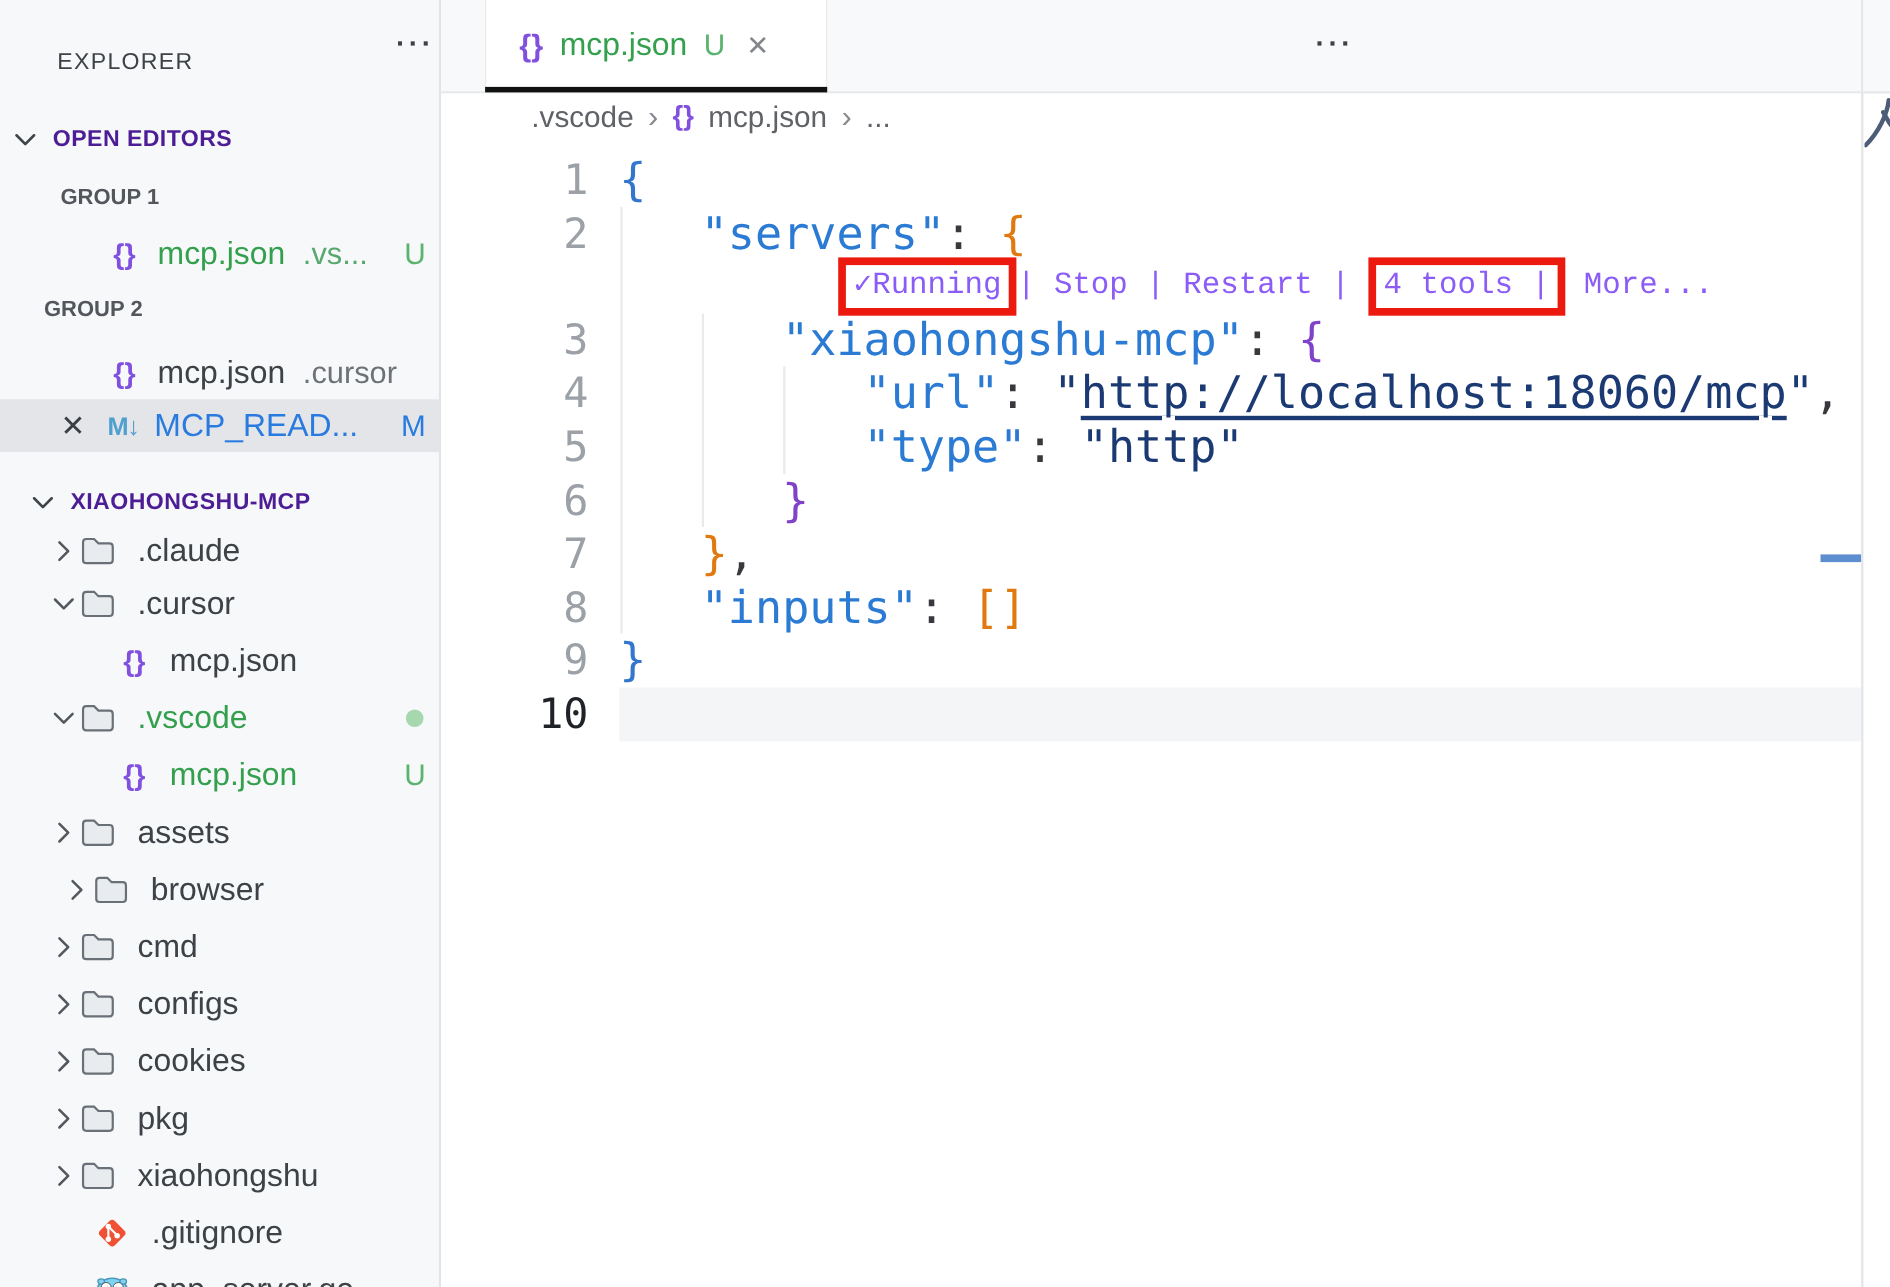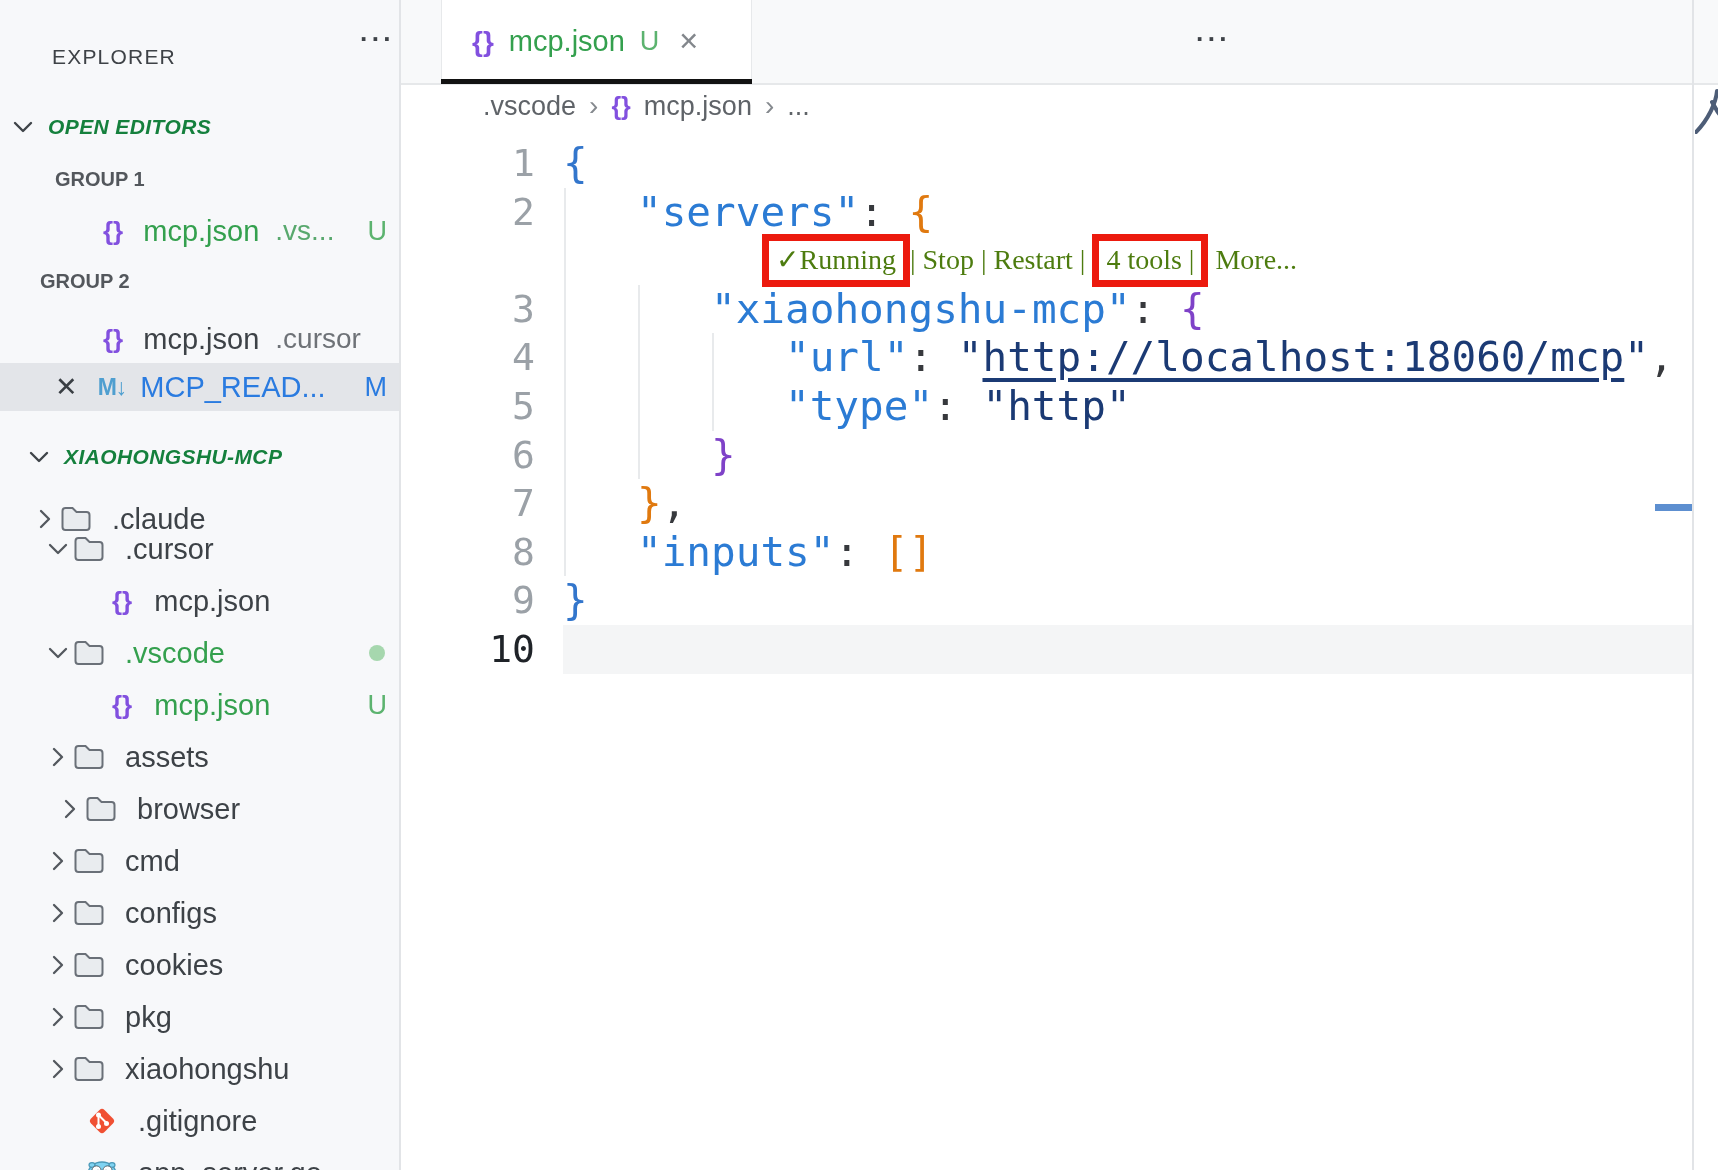--- a/index.html
+++ b/index.html
@@ -6,21 +6,21 @@
   html,body { width:1718px; height:1170px; overflow:hidden; background:#ffffff;
               font-family:"Liberation Sans", sans-serif; }
 
   
   .sidebar { position:absolute; left:0; top:0; width:401px; height:1170px;
              background:#f7f8fa; border-right:2px solid #e2e4e7; }
   .srow { position:absolute; left:0; width:100%; display:flex; align-items:center;margin-top:13px; }
   .explorer-title { font-size:21px; font-weight:500; letter-spacing:1.2px; color:#3e4247; }
   .side-more { position:absolute; right:4px; top:24px; font-size:26px; font-weight:700;
                letter-spacing:3px; color:#3e4247; }
-  .sect-label { font-size:21px; font-weight:700; letter-spacing:0.4px; color:#15803d;font-style:italic; }
+  .sect-label { font-size:21px; font-weight:700; letter-spacing:0.4px; color:#4c1d95; }
   .group-label { font-size:20px; font-weight:700; color:#53575c; }
   .chev { width:26px; height:26px; flex:none; display:flex; align-items:center; justify-content:center; }
   .fico { width:36px; height:30px; flex:none; display:flex; align-items:center; justify-content:center; }
   .braces { color:#8250df; font-size:26px; font-weight:600; }
   .item-label { font-size:29px; color:#3d4247; white-space:nowrap; }
   .item-desc { font-size:28px; color:#6e7277; margin-left:16px; white-space:nowrap; }
   .green  { color:#34a04e !important; }
   .greenish { color:#58a86d !important; }
   .blue   { color:#2a7be0 !important; }
   .badge { position:absolute; right:12px; font-size:27px; font-weight:500; }
@@ -59,21 +59,21 @@
   .ln { width:134px; text-align:right; color:#9ba1a7; flex:none; font-size:38px; }
   .lc { margin-left:28px; white-space:pre; flex:1; }
   .i1 { padding-left:74px; } .i2 { padding-left:148px; } .i3 { padding-left:222px; }
   .cur .ln { color:#1f2328; }
   .cur .lc { background:#f4f5f6; }
   .tk-key { color:#2b7bd4; } .tk-pun { color:#37393d; } .tk-str { color:#1b3a74; }
   .tk-lnk { color:#1b3a74; text-decoration:underline; text-decoration-thickness:3.5px; text-underline-offset:7px; }
   .tk-b1 { color:#3376cc; } .tk-b2 { color:#e0790f; } .tk-b3 { color:#7f42c8; }
   .guide { position:absolute; width:2px; background:#e8eaec; }
   .clrow .lc { display:flex; align-items:center; padding-left:199px;
-               font-family:Liberation Serif, serif; font-size:28px; color:#4d7c0f;
+               font-family:Liberation Mono, monospace; font-size:28px; color:#8b5cf6;
                white-space:pre; overflow:visible; }
   .redbox { border:7px solid #ec1a0e; padding:1px 7px; display:inline-block; line-height:1.3; }
 
   
   .overview-dash { position:absolute; left:1655px; top:504px; width:37px; height:7px; background:#5d8fd0; }
   .group-divider { position:absolute; left:1692px; top:0; width:2px; height:1170px; background:#e2e4e7; }
   .right-strip-top { position:absolute; left:1694px; top:0; width:24px; height:85px;
                      background:#f8f9fa; border-bottom:2px solid #e6e8ea; }
   .right-glyph { position:absolute; left:1695px; top:88px; }
 </style>
@@ -126,21 +126,21 @@
 
   <div class="srow" style="top:422px;height:44px;padding-left:26px;">
     <span class="chev">
       <svg width="26" height="26" viewBox="0 0 26 26">
           <path d="M5 9l8 8 8-8" fill="none" stroke="#3f4449" stroke-width="2.4" stroke-linecap="round" stroke-linejoin="round"></path>
         </svg>
     </span>
     <span class="sect-label" style="margin-left:12px;">XIAOHONGSHU-MCP</span>
   </div>
 
-  <div class="srow" style="top:480px;height:52px;padding-left:32px;">
+  <div class="srow" style="top:462px;height:52px;padding-left:45px;">
     <span class="chev">
         <svg width="24" height="24" viewBox="0 0 24 24">
           <path d="M8 4l8 8-8 8" fill="none" stroke="#53585e" stroke-width="2.3" stroke-linecap="round" stroke-linejoin="round"></path>
         </svg>
       </span>
     <span class="fico">
         <svg width="32" height="28" viewBox="0 0 32 28">
           <path d="M2.5 6c0-1.7 1.3-3 3-3h7l4 4h10c1.7 0 3 1.3 3 3v12c0 1.7-1.3 3-3 3h-21c-1.7 0-3-1.3-3-3V6z" fill="#e9ecef" stroke="#6a7078" stroke-width="2"></path>
         </svg>
       </span>

